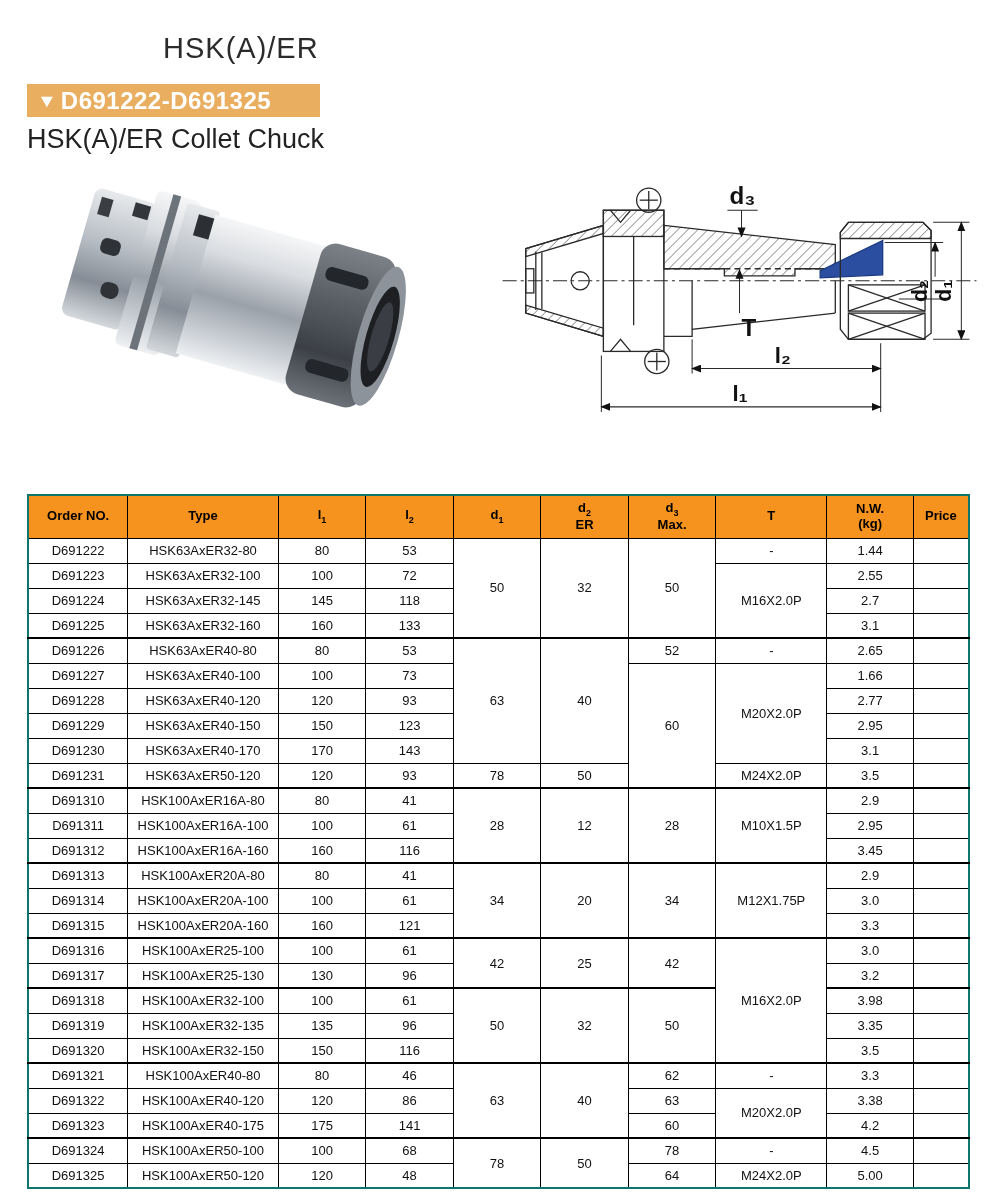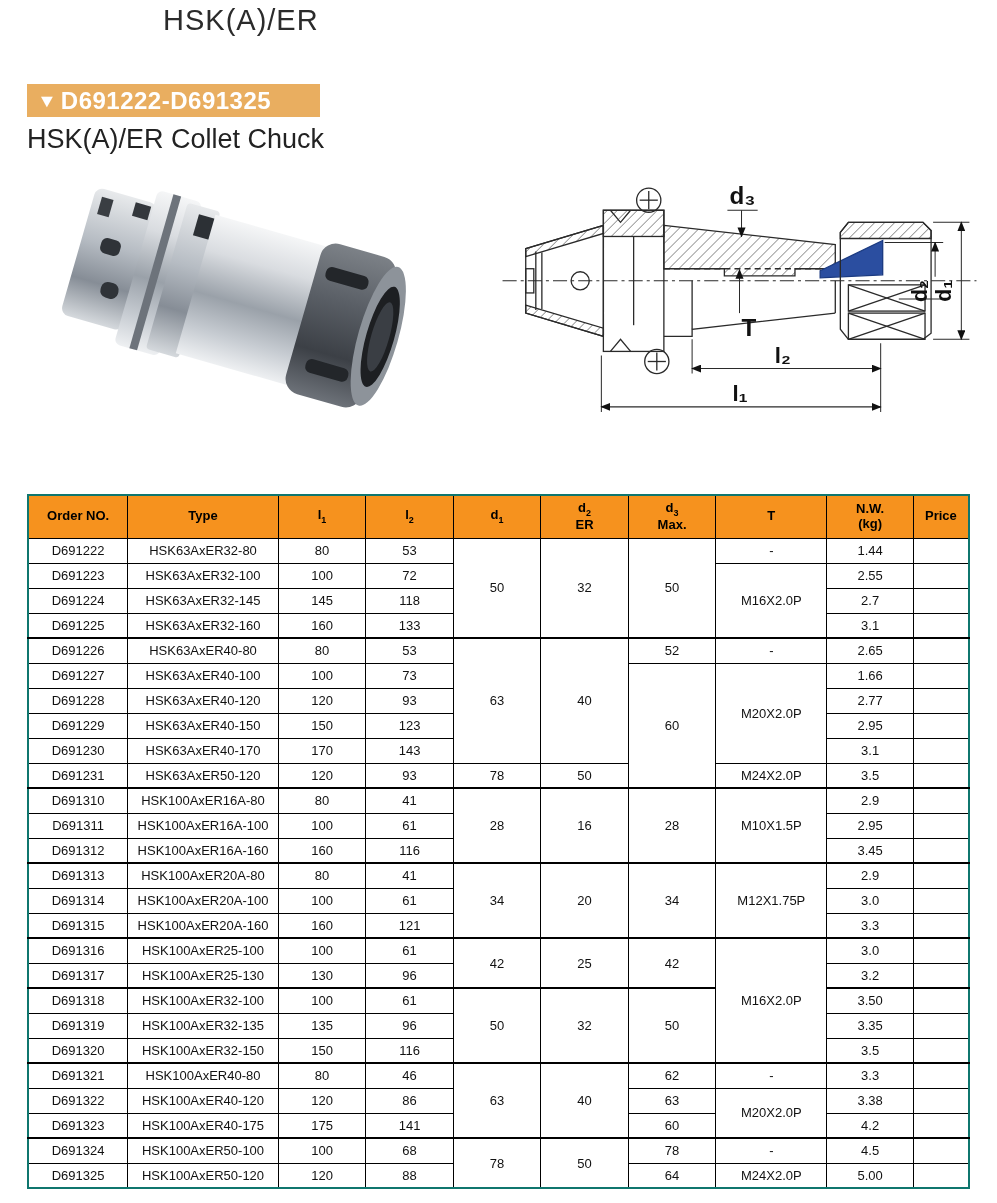--- a/index.html
+++ b/index.html
@@ -2,21 +2,21 @@
 <html><head>
 <meta charset="utf-8">
 <style>
   * { margin:0; padding:0; box-sizing:border-box; }
   html,body { background:#ffffff; }
   body {
     width:997px; height:1203px; position:relative;
     font-family:"Liberation Sans", sans-serif; color:#1a1a1a;
   }
   .page-title {
-    position:absolute; left:163px; top:4px;
+    position:absolute; left:163px; top:32px;
     font-size:29px; font-weight:400; letter-spacing:1px; color:#2b2b2b;
   }
   .section-banner {
     position:absolute; left:27px; top:84px; width:293px; height:33px;
     background:#E9AE60; display:flex; align-items:center; padding-left:10px;
   }
   .triangle-icon {
     color:#ffffff; font-size:20px; line-height:1; margin-right:4px;
     display:inline-block; transform:scaleY(0.9);
   }
@@ -356,21 +356,21 @@
         <td>M24X2.0P</td>
         <td>3.5</td>
         <td></td>
       </tr>
       <tr>
         <td class="sep">D691310</td>
         <td class="sep">HSK100AxER16A-80</td>
         <td class="sep">80</td>
         <td class="sep">41</td>
         <td rowspan="3" class="sep">28</td>
-        <td rowspan="3" class="sep">16</td>
+        <td rowspan="3" class="sep">12</td>
         <td rowspan="3" class="sep">28</td>
         <td rowspan="3" class="sep">M10X1.5P</td>
         <td class="sep">2.9</td>
         <td class="sep"></td>
       </tr>
       <tr>
         <td>D691311</td>
         <td>HSK100AxER16A-100</td>
         <td>100</td>
         <td>61</td>
@@ -434,21 +434,21 @@
         <td></td>
       </tr>
       <tr>
         <td class="sep">D691318</td>
         <td class="sep">HSK100AxER32-100</td>
         <td class="sep">100</td>
         <td class="sep">61</td>
         <td rowspan="3" class="sep">50</td>
         <td rowspan="3" class="sep">32</td>
         <td rowspan="3" class="sep">50</td>
-        <td class="sep">3.50</td>
+        <td class="sep">3.98</td>
         <td class="sep"></td>
       </tr>
       <tr>
         <td>D691319</td>
         <td>HSK100AxER32-135</td>
         <td>135</td>
         <td>96</td>
         <td>3.35</td>
         <td></td>
       </tr>
@@ -500,20 +500,20 @@
         <td rowspan="2" class="sep">50</td>
         <td class="sep">78</td>
         <td class="sep">-</td>
         <td class="sep">4.5</td>
         <td class="sep"></td>
       </tr>
       <tr>
         <td>D691325</td>
         <td>HSK100AxER50-120</td>
         <td>120</td>
-        <td>88</td>
+        <td>48</td>
         <td>64</td>
         <td>M24X2.0P</td>
         <td>5.00</td>
         <td></td>
       </tr>
     </tbody>
 </table>
 
 </body></html>

